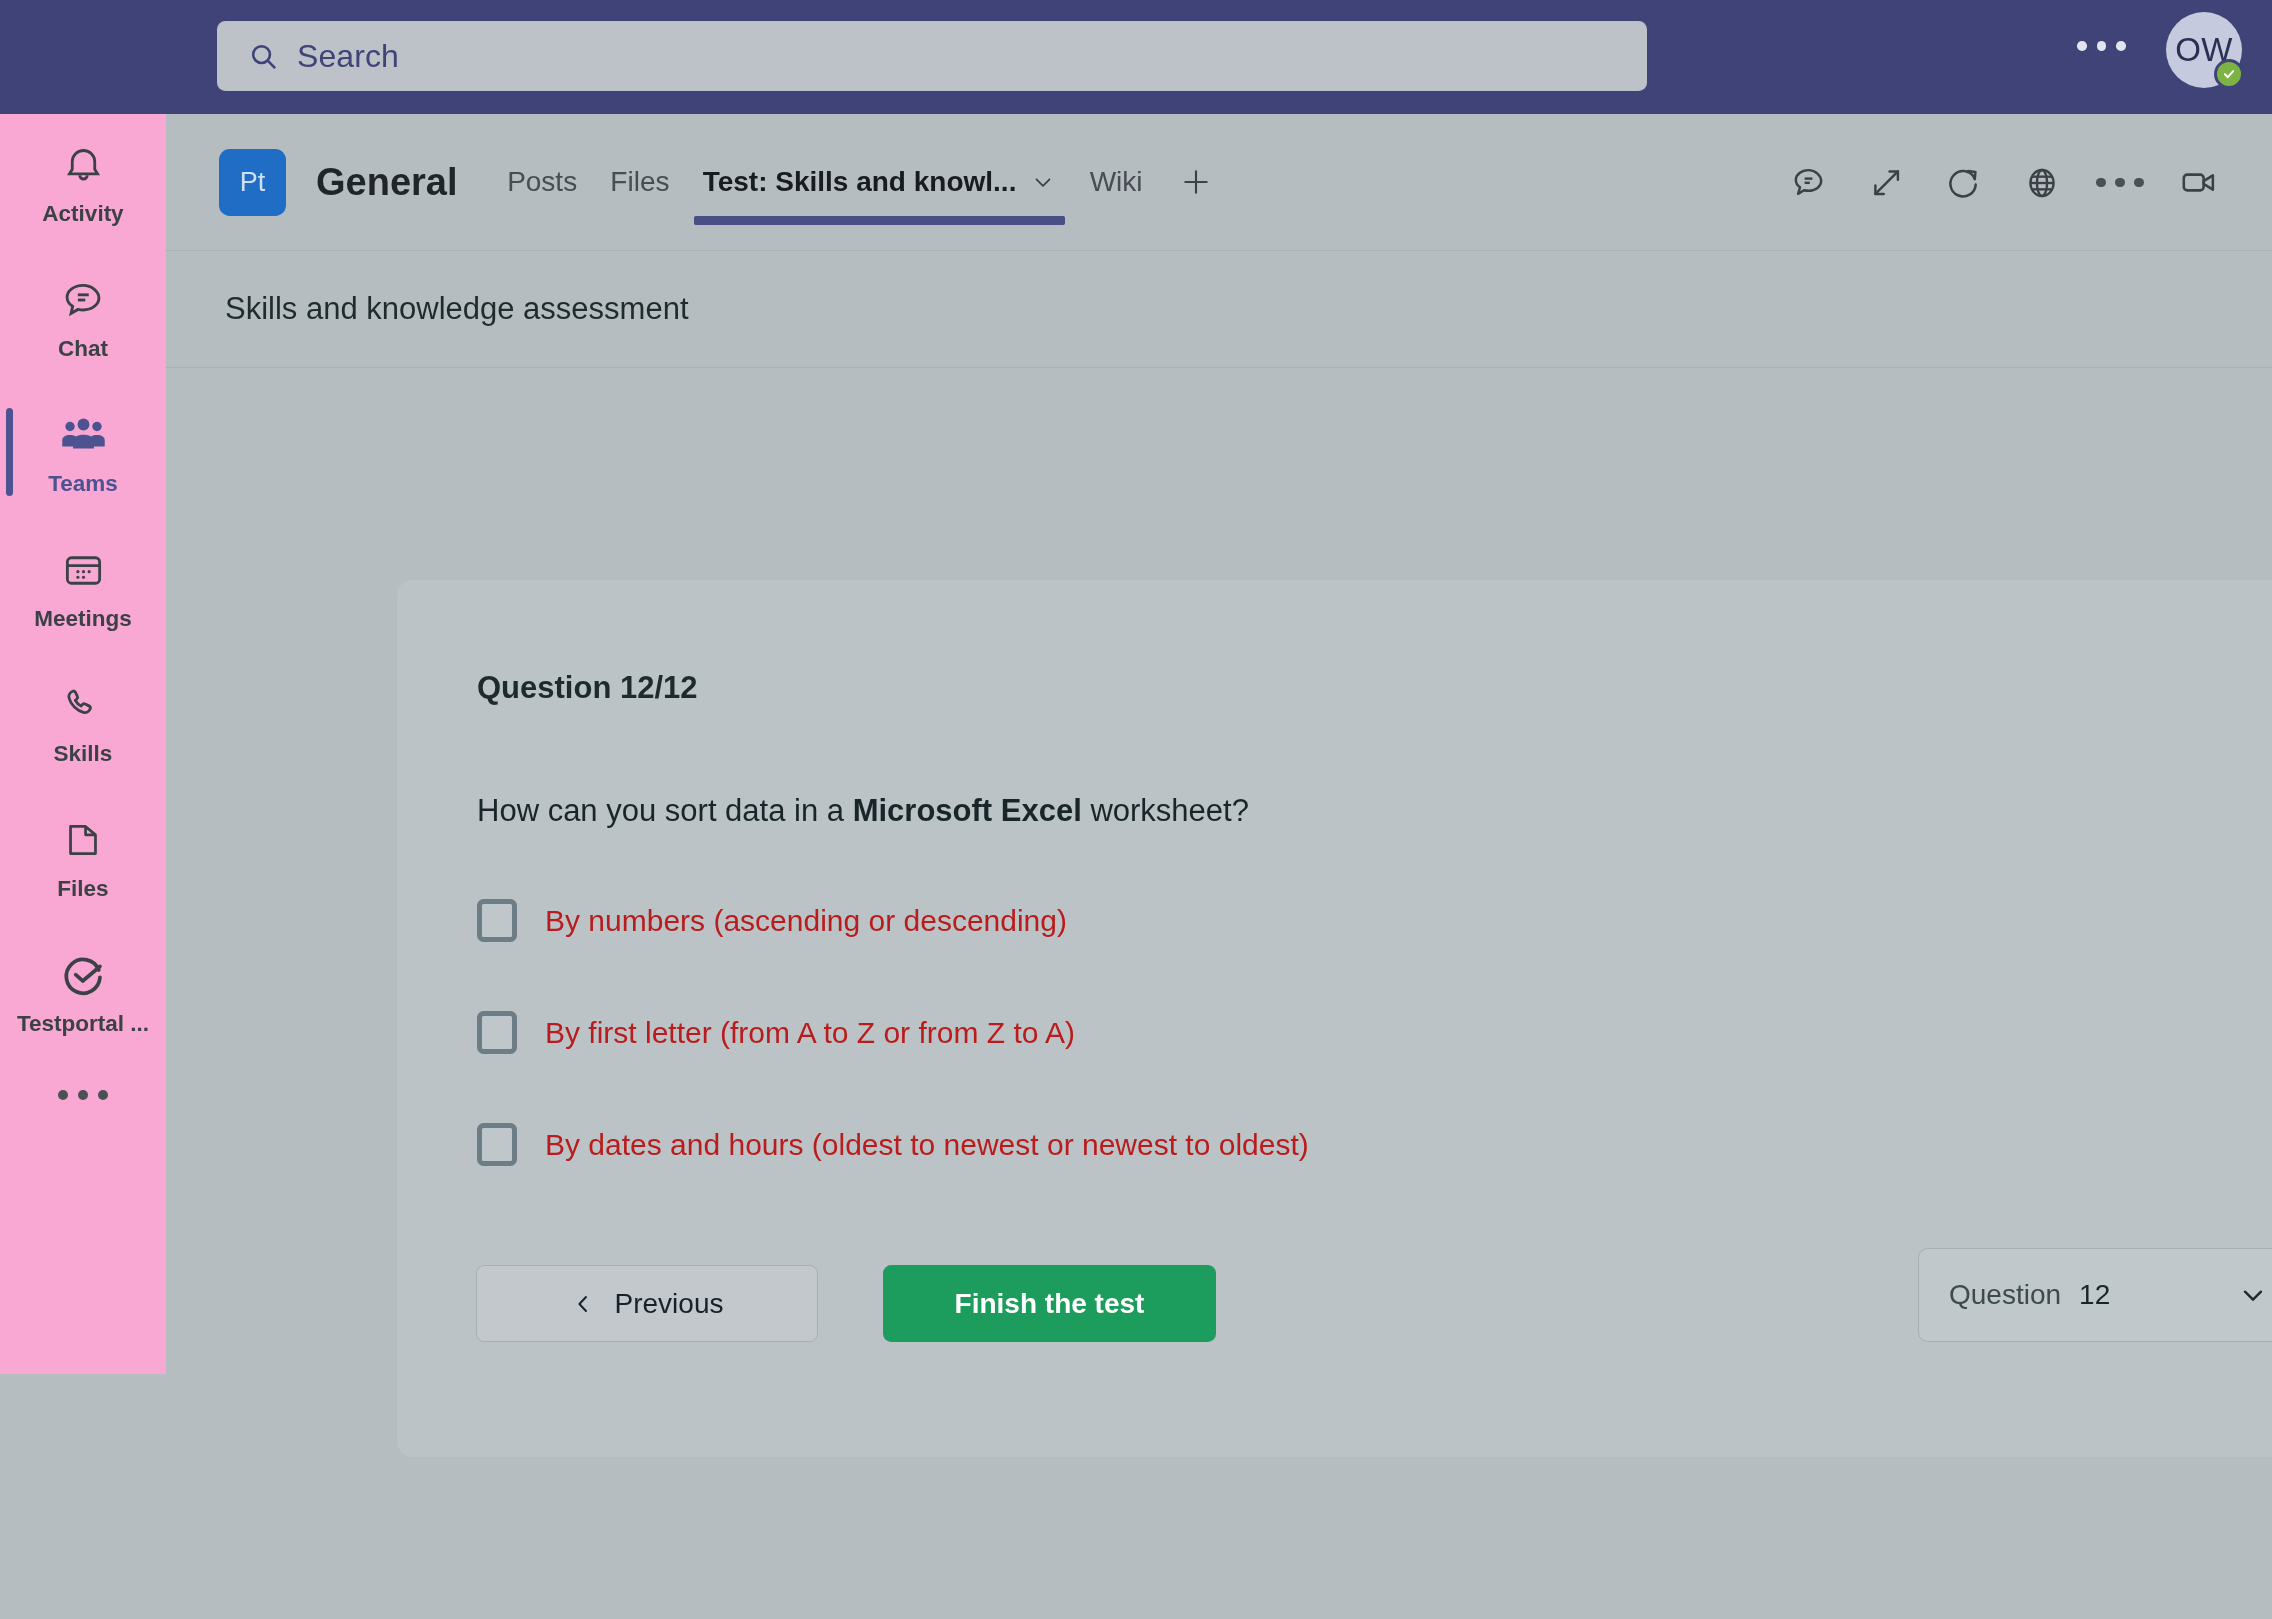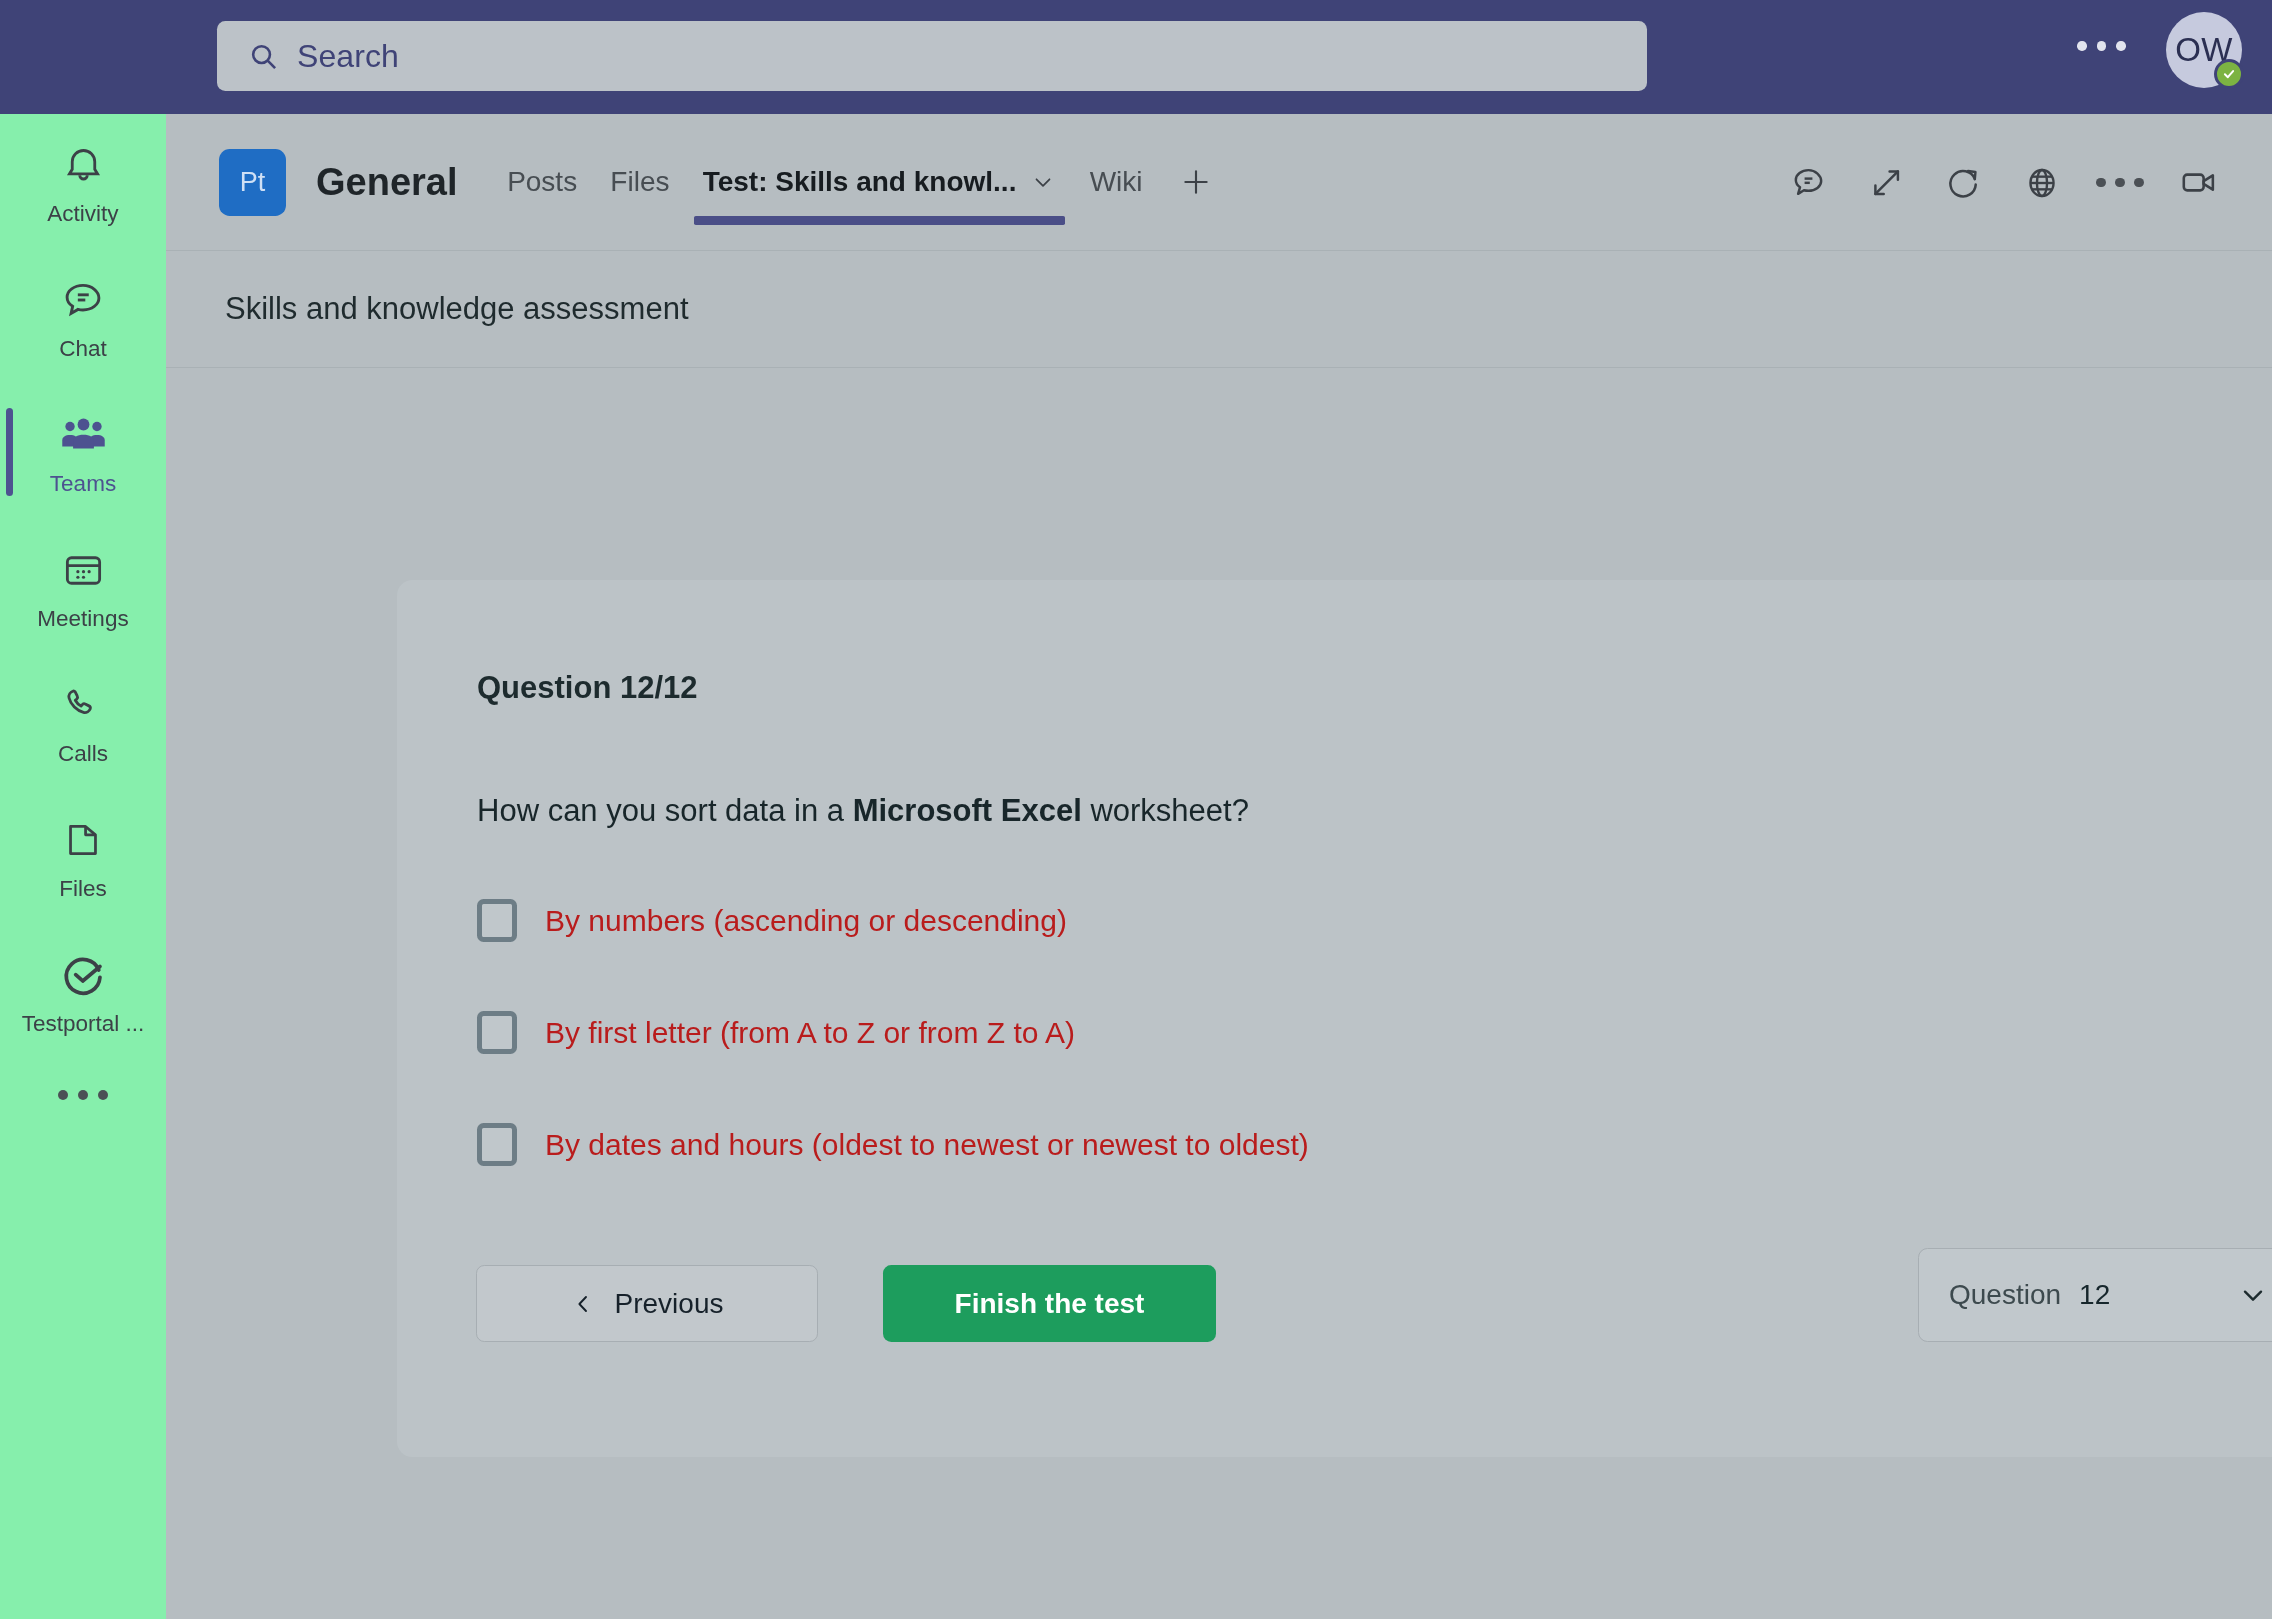--- a/index.html
+++ b/index.html
@@ -42,22 +42,23 @@
   .presence {
     position: absolute; right: -2.4px; bottom: -1.2px;
     width: 30px; height: 30px; border-radius: 50%;
     background: #7cb342; border: 3.6px solid #3f4377;
     display: flex; align-items: center; justify-content: center;
   }
   .presence svg { display:block; }
 
   
   .rail {
-    position: absolute; left: 0; top: 114px; width: 166px; height: 1506px;
-    background: #86efac;
+    position: absolute; left: 0; top: 114px; width: 166px; height: 1260px;
+    background: #f9a8d4;
+    font-weight: bold;
   }
   .rail-item {
     position: relative; width: 166px; height: 135px;
     display: flex; flex-direction: column; align-items: center; justify-content: center;
     color: #3a3f45;
   }
   .rail-item .glyph { height: 57px; display: flex; align-items: center; justify-content: center; }
   .rail-item .glyph svg { display: block; }
   .rail-label { font-size: 22.5px; margin-top: 7px; color: #3c4147; white-space: nowrap; }
   .rail-item.active .rail-label { color: #4d5290; }
@@ -247,21 +248,21 @@
       </span>
       <span class="rail-label">Meetings</span>
     </div>
 
     <div class="rail-item">
       <span class="glyph">
         <svg width="45" height="45" viewBox="0 0 24 24" fill="none" stroke="#3c4147" stroke-width="1.5" stroke-linejoin="round">
           <path d="M6.3 4.4c-1.3.5-2.4 2-2 3.6.9 3.6 4.1 6.8 7.7 7.7 1.6.4 3.1-.7 3.6-2 .2-.6-.1-1.2-.7-1.5l-2-1c-.5-.3-1.1-.1-1.5.3l-.7.8c-1.3-.7-2.4-1.8-3.1-3.1l.8-.7c.4-.4.6-1 .3-1.5l-1-2c-.2-.6-.8-.9-1.4-.6z"></path>
         </svg>
       </span>
-      <span class="rail-label">Calls</span>
+      <span class="rail-label">Skills</span>
     </div>
 
     <div class="rail-item">
       <span class="glyph">
         <svg width="44" height="44" viewBox="0 0 24 24" fill="none" stroke="#3c4147" stroke-width="1.5" stroke-linejoin="round">
           <path d="M5.2 4.6h8.2l5.4 4.6v10.2H5.2z"></path>
           <path d="M13.4 4.6v4.6h5.4"></path>
         </svg>
       </span>
       <span class="rail-label">Files</span>

